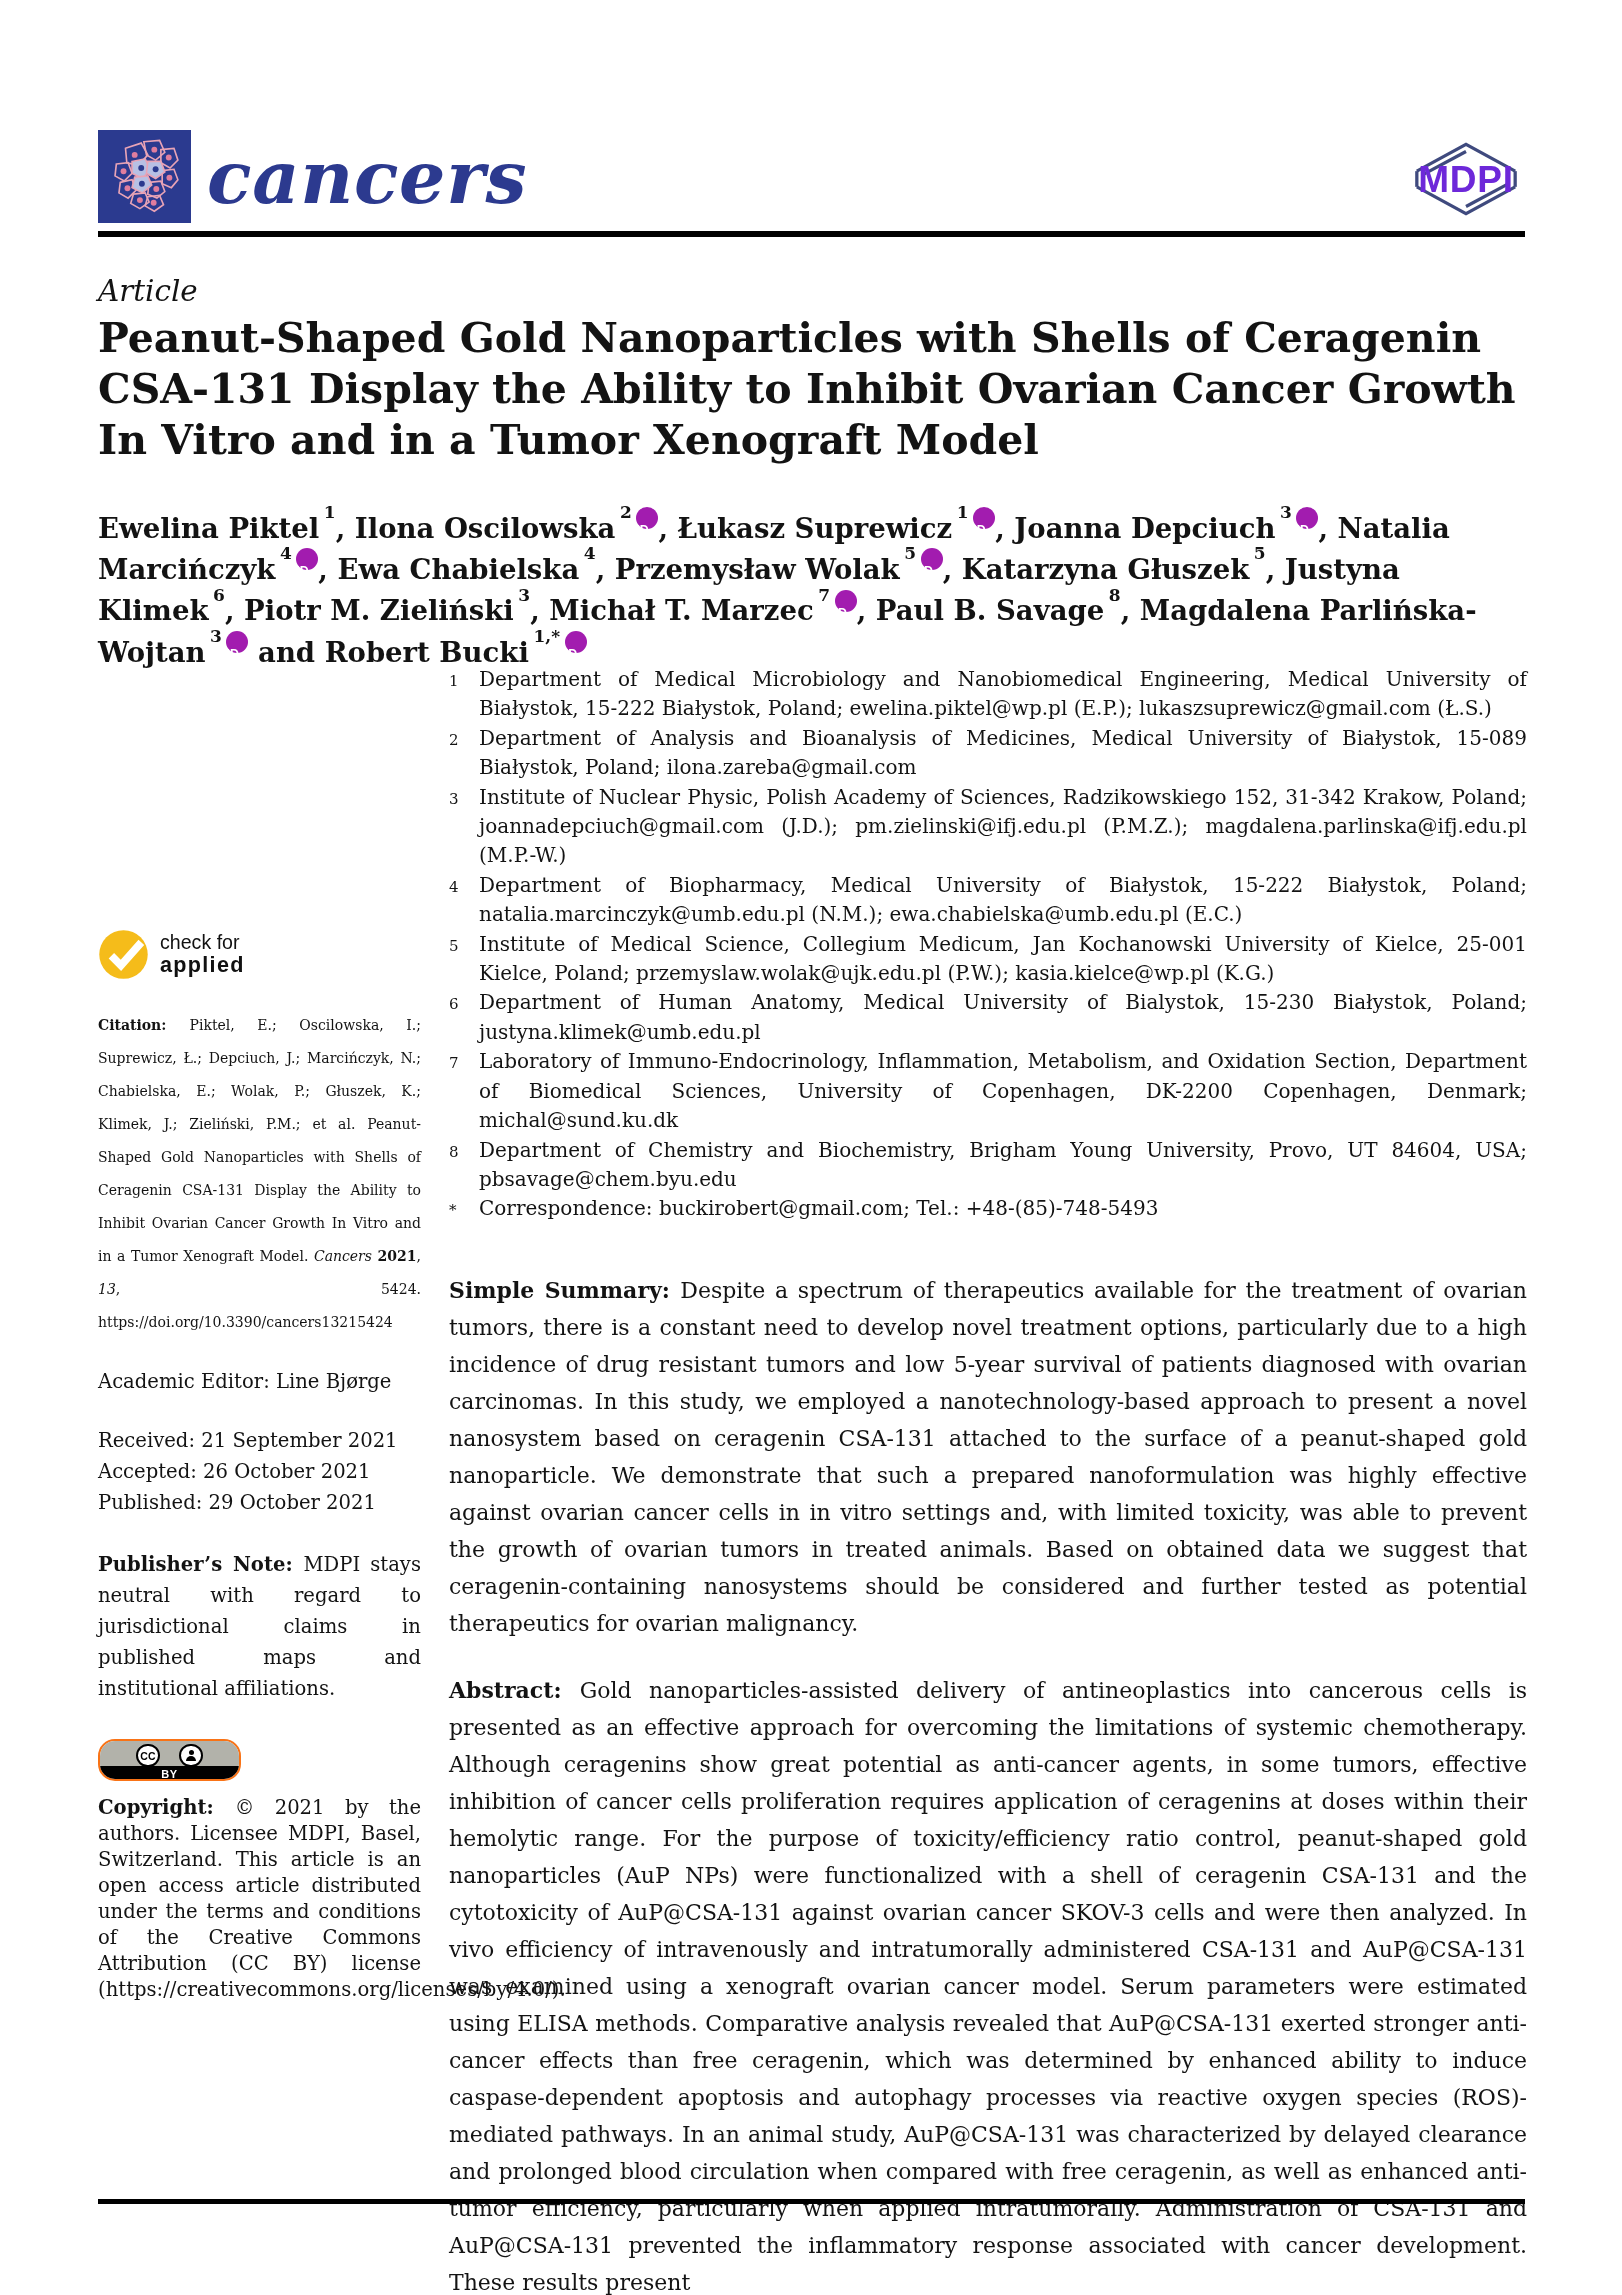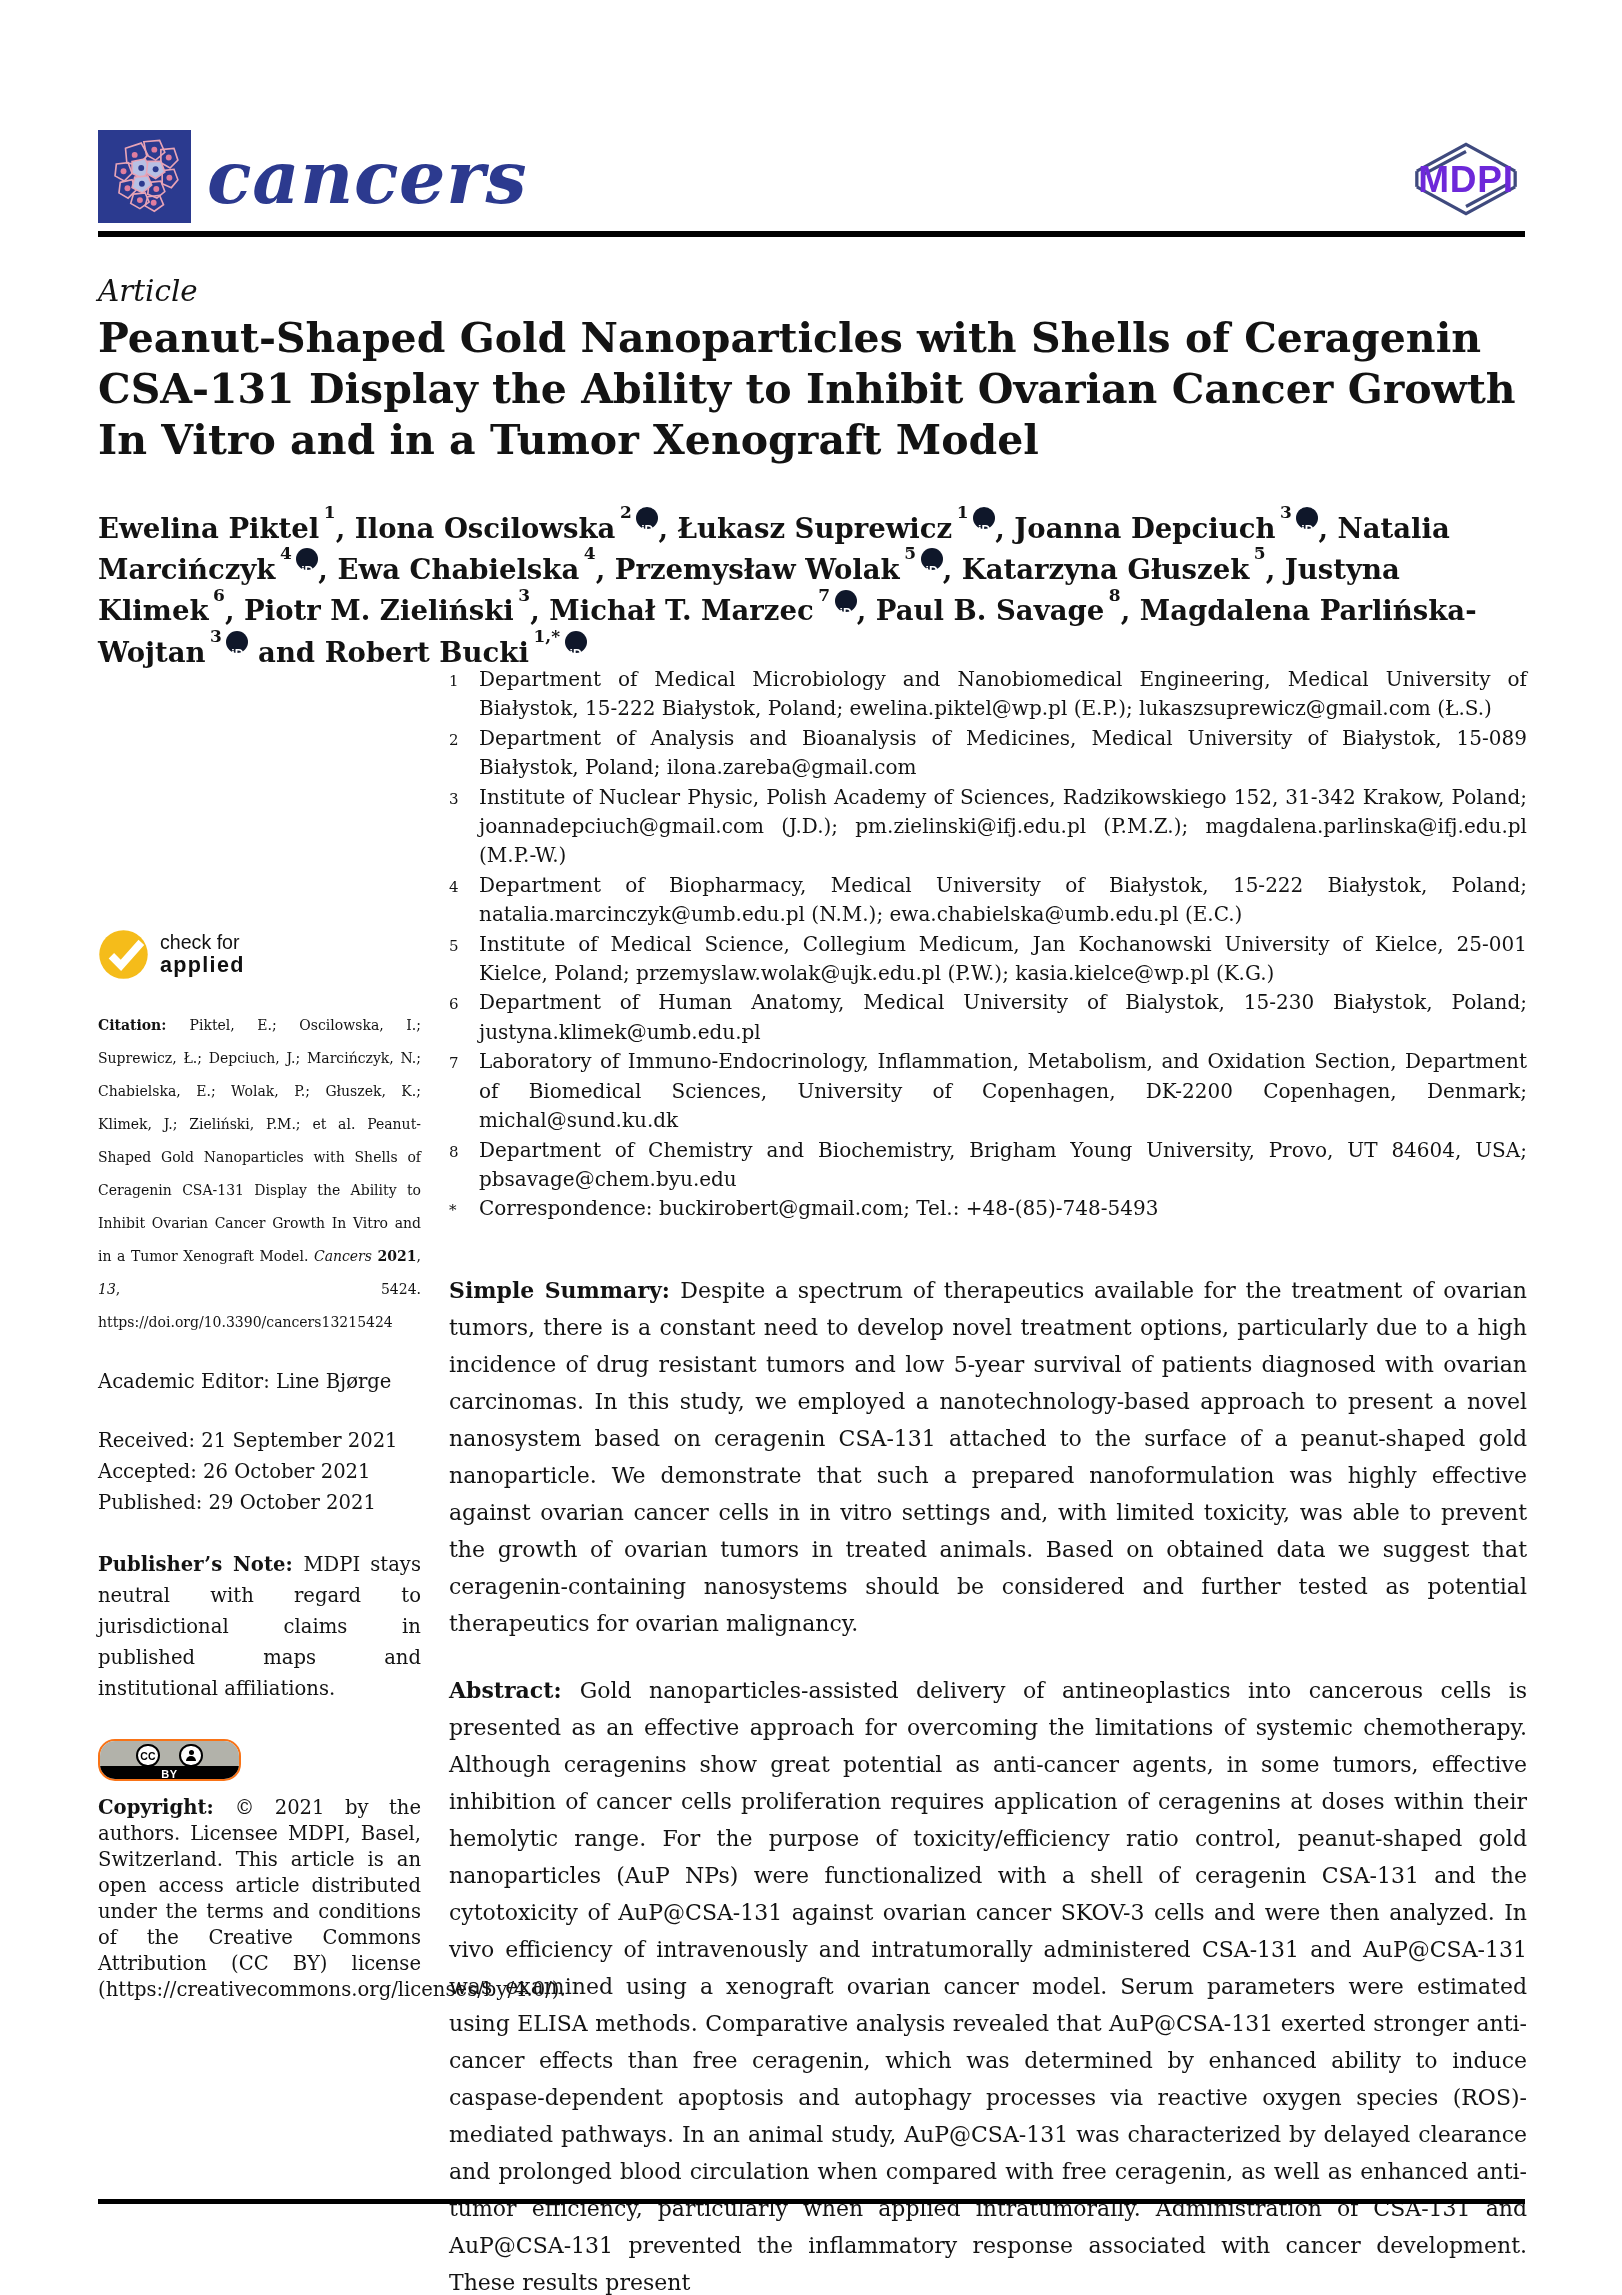--- a/index.html
+++ b/index.html
@@ -17,22 +17,22 @@
              color:#6d28d9;letter-spacing:0.7px;}
   .rule-top{position:absolute;left:98px;top:231px;width:1427px;height:5.9px;background:#000;}
 
   
   .article-label{position:absolute;left:98px;top:274px;font-size:29.4px;font-style:italic;}
   .title{position:absolute;left:98px;top:313px;width:1436px;font-size:41px;font-weight:bold;
          line-height:51px;letter-spacing:0px;}
   .authors{position:absolute;left:98px;top:505px;width:1436px;font-size:27.5px;font-weight:bold;
            line-height:35px;}
   .asup{font-size:17px;position:relative;top:-9.8px;margin-left:4.6px;font-weight:bold;}
-  .orcid{display:inline-block;width:22px;height:22px;border-radius:50%;background:#0f172a;
-         margin-left:4.6px;text-align:center;vertical-align:3.9px;}
+  .orcid{display:inline-block;width:22px;height:22px;border-radius:50%;background:#a21caf;
+         margin-left:4.6px;vertical-align:3.9px;}
   .orcid span{font-family:"Liberation Sans",sans-serif;font-weight:bold;font-size:12.4px;
               color:#fff;line-height:22px;}
 
   
   .sidebar{position:absolute;left:98px;top:928px;width:323px;}
   .badge{display:flex;align-items:center;gap:11px;height:52px;}
   .badge-text{font-family:"Liberation Sans",sans-serif;font-size:19.6px;line-height:21.6px;color:#111;}
   .badge-text .b2{font-weight:bold;font-size:21.6px;letter-spacing:1.3px;}
   .citation{margin-top:29px;font-size:14px;line-height:33px;text-align:justify;}
   .blabel{font-weight:bold;}

